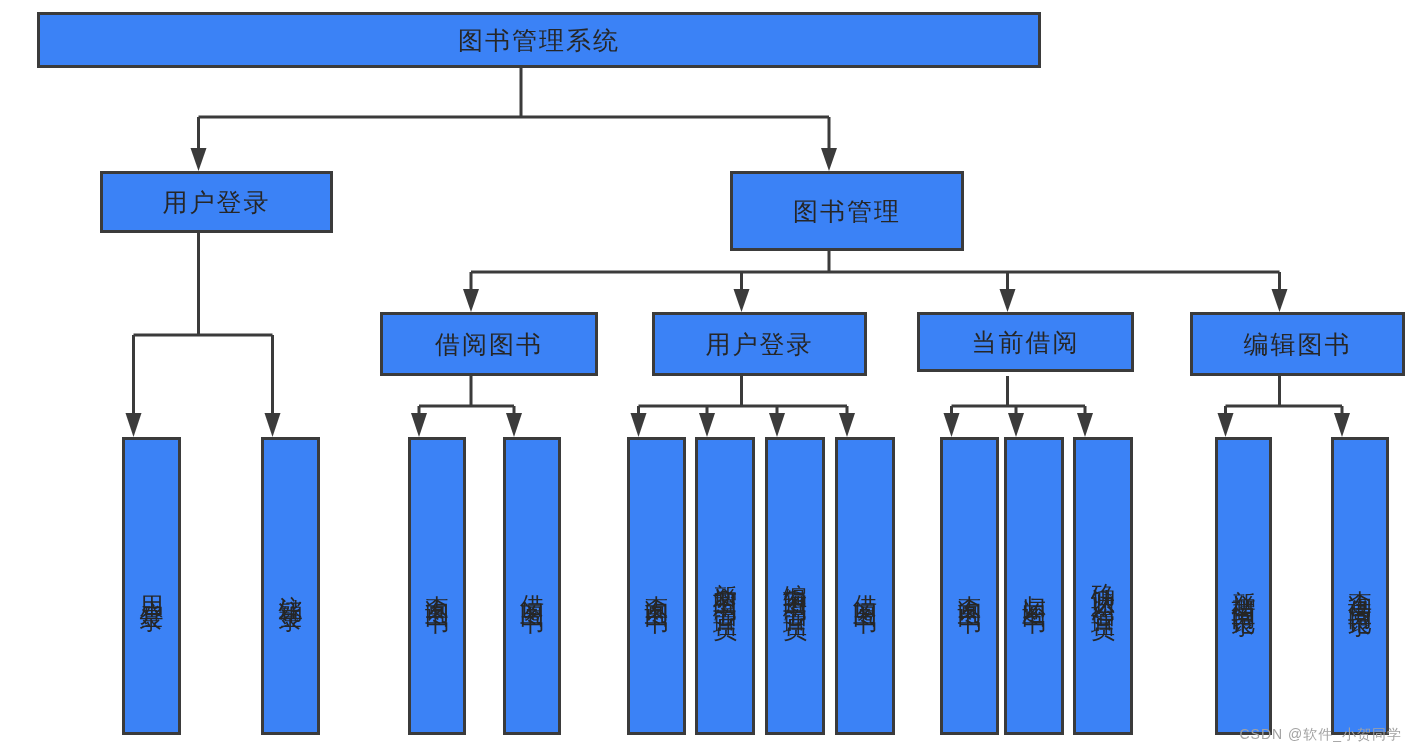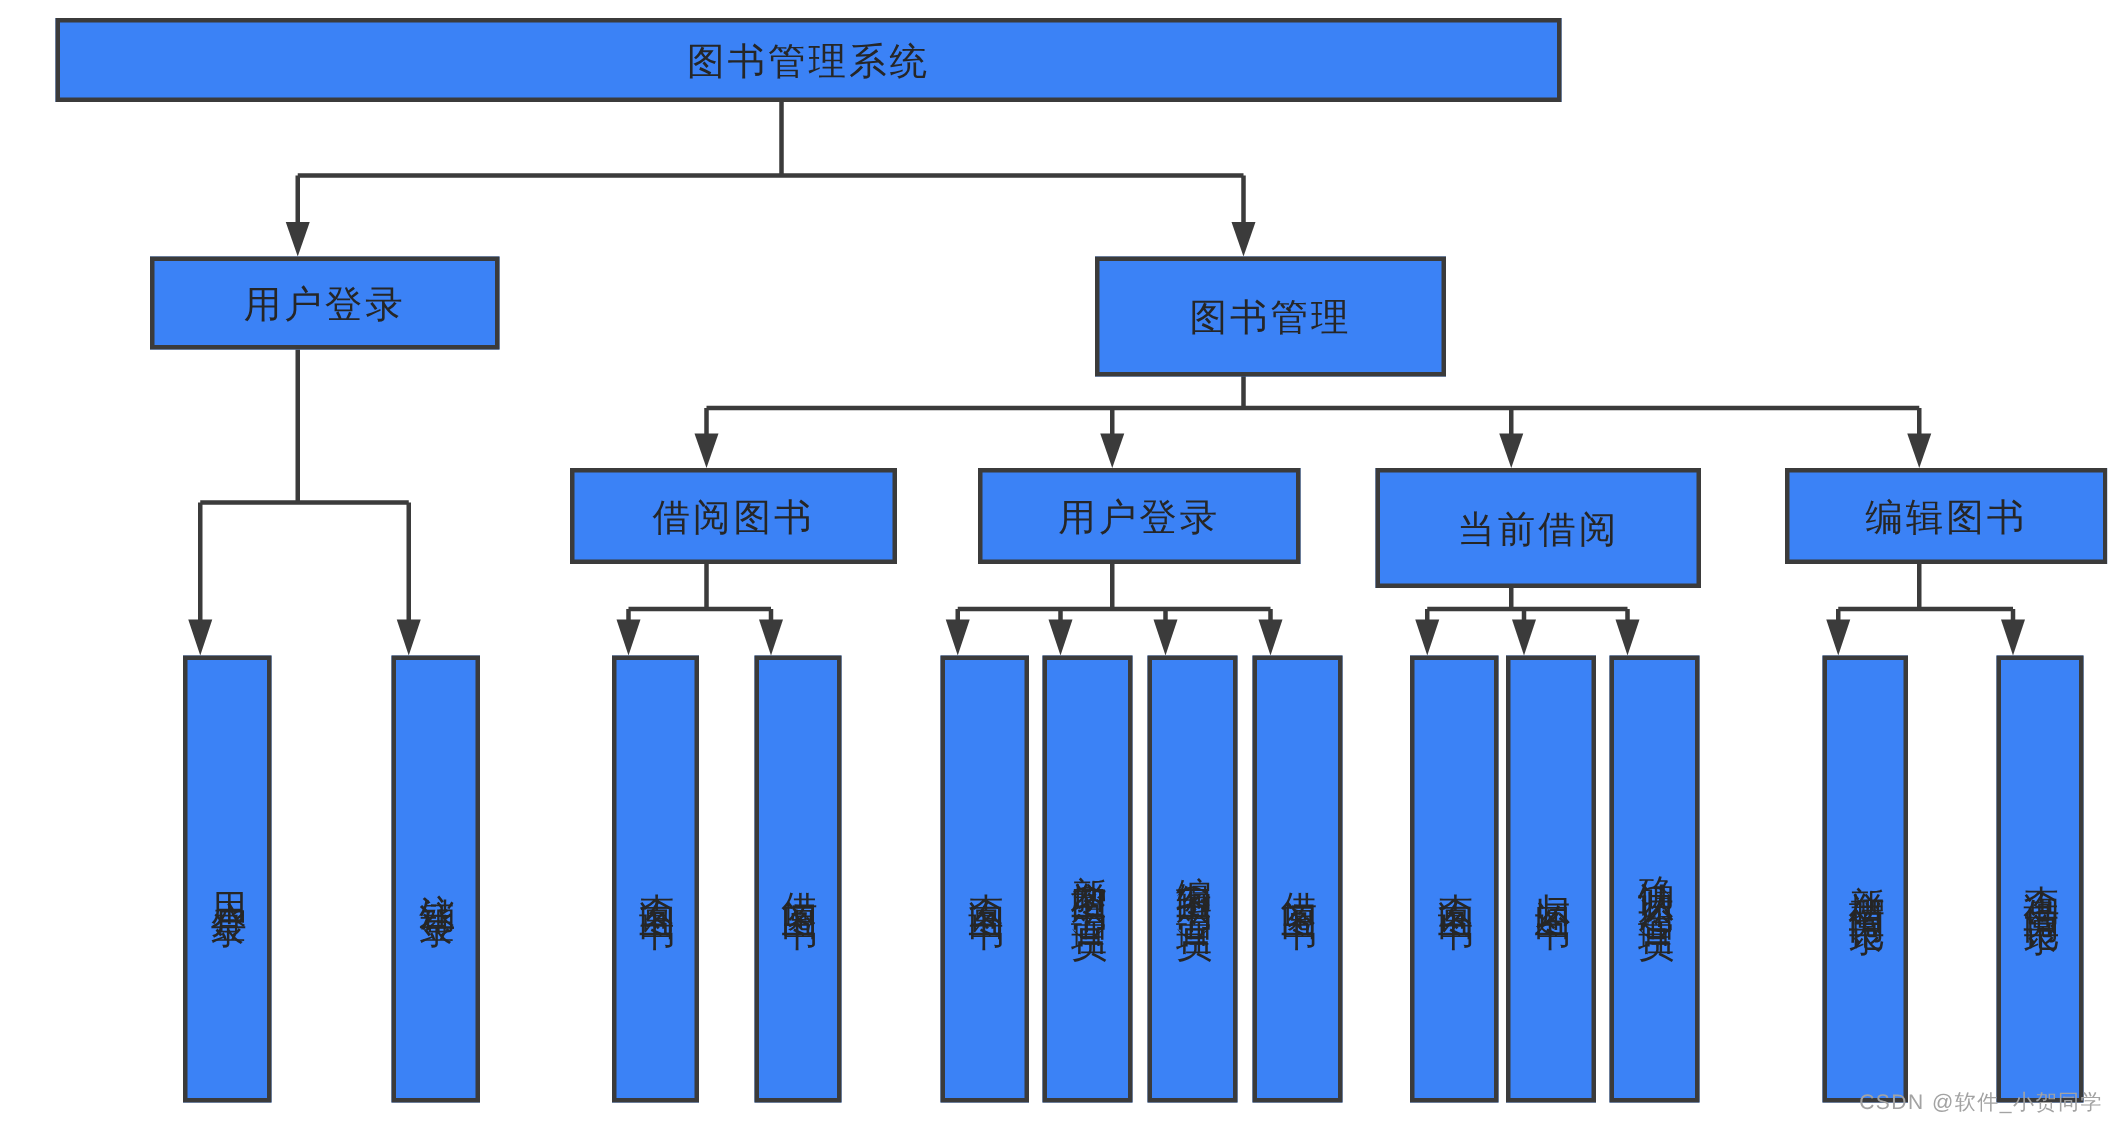--- a/index.html
+++ b/index.html
@@ -120,21 +120,21 @@
     </g>
   </svg>
 
   <div class="box hbox" style="left:19px; top:12px; width:1004px; height:56px;">图书管理系统</div>
 
   <div class="box hbox" style="left:82px; top:171px; width:233px; height:62px;">用户登录</div>
   <div class="box hbox" style="left:712px; top:171px; width:234px; height:80px;">图书管理</div>
 
   <div class="box hbox" style="left:362px; top:312px; width:218px; height:64px;">借阅图书</div>
   <div class="box hbox" style="left:634px; top:312px; width:215px; height:64px;">用户登录</div>
-  <div class="box hbox" style="left:899px; top:312px; width:217px; height:80px;">当前借阅</div>
+  <div class="box hbox" style="left:899px; top:312px; width:217px; height:60px;">当前借阅</div>
   <div class="box hbox" style="left:1172px; top:312px; width:215px; height:64px;">编辑图书</div>
 
   <div class="box vbox" style="left:104px; top:437px; width:59px; height:298px;">
     <span>用户登录</span>
   </div>
   <div class="box vbox" style="left:243px; top:437px; width:59px; height:298px;">
     <span>注销登录</span>
   </div>
 
   <div class="box vbox" style="left:390px; top:437px; width:58px; height:298px;">

